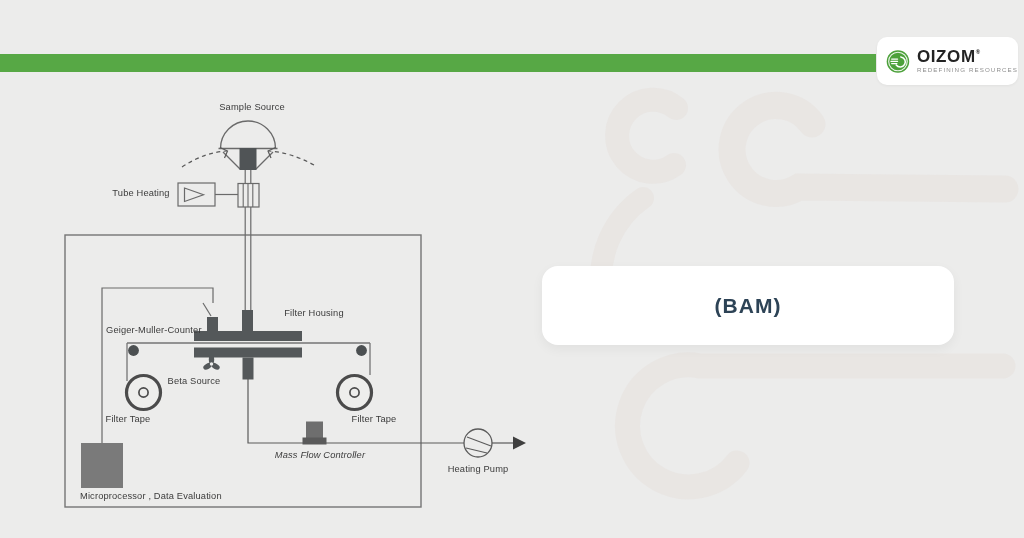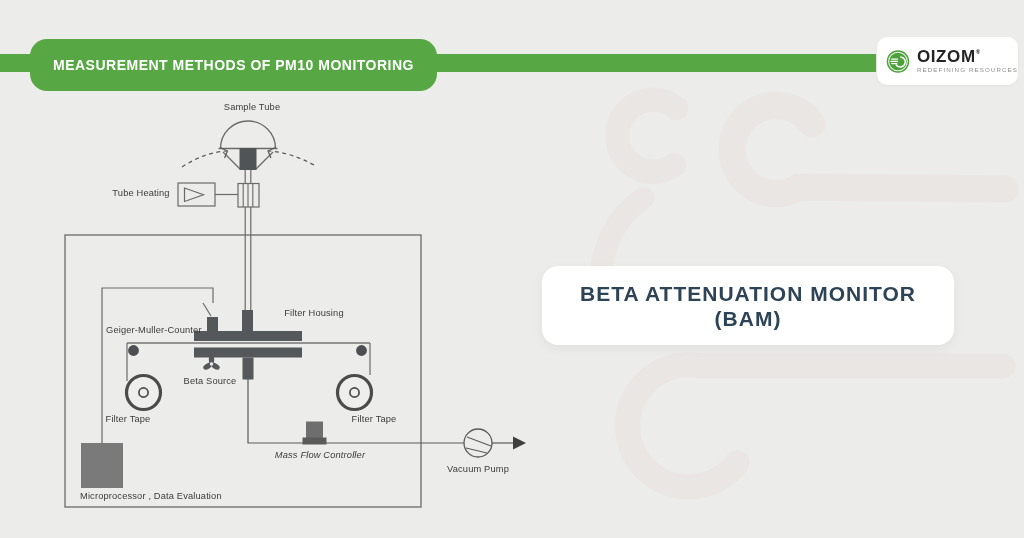--- a/index.html
+++ b/index.html
@@ -43,43 +43,39 @@
   <svg class="watermark" width="1024" height="538" viewBox="0 0 1024 538">
     <g fill="none" stroke="#e6e2df" stroke-opacity="0.62" stroke-linecap="round">
       <path d="M 674 165 A 36 36 0 1 1 676 108" stroke-width="24"></path>
       <path d="M 1005 189 L 799 187 A 44 44 0 1 1 812 124" stroke-width="27"></path>
       <path d="M 643 198 A 98 98 0 0 0 602 292" stroke-width="22"></path>
       <path d="M 1003 366 L 700 366 A 61 61 0 1 0 737 463" stroke-width="25"></path>
     </g>
   </svg>
 
   <div class="topbar"></div>
-  <div class="banner">
-    <span>MEASUREMENT METHODS OF PM10 MONITORING</span>
-  </div>
 
   <div class="logo-card">
     <svg width="33" height="33" viewBox="0 0 34 34">
       <circle cx="17" cy="17" r="16" fill="#4ca13a"></circle>
       <circle cx="17" cy="17" r="13.2" fill="none" stroke="#ffffff" stroke-width="1.6" stroke-opacity=".9"></circle>
       <path d="M 21 10.5 A 7.2 7.2 0 1 1 14.5 22" fill="none" stroke="#ffffff" stroke-width="2.2" stroke-linecap="round"></path>
       <g stroke="#ffffff" stroke-width="1.7" stroke-linecap="round">
         <line x1="8" y1="13.5" x2="16.5" y2="13.5"></line>
         <line x1="7" y1="16.8" x2="16.5" y2="16.8"></line>
         <line x1="8" y1="20" x2="15.5" y2="20"></line>
       </g>
     </svg>
     <div class="logo-text">
       <div class="brand-row"><span>OIZOM</span><sup>®</sup></div>
       <div class="tagline">REDEFINING RESOURCES</div>
     </div>
   </div>
 
   <div class="bam-card">
-    <div class="bam-line">BETA ATTENUATION MONITOR</div>
     <div class="bam-line">(BAM)</div>
   </div>
 
   <svg class="diagram" width="1024" height="538" viewBox="0 0 1024 538">
 
     <rect x="65" y="235" width="356" height="272" fill="none" stroke="#757575" stroke-width="1.4"></rect>
 
     <path d="M 102 443 L 102 288 L 213 288 L 213 303" fill="none" stroke="#6a6a6a" stroke-width="1.2"></path>
     <line x1="203" y1="303" x2="211" y2="316" stroke="#6a6a6a" stroke-width="1.2"></line>
 
@@ -159,24 +155,24 @@
       <circle cx="478" cy="443" r="14" fill="#ececeb" stroke="#5a5a5a" stroke-width="1.3"></circle>
       <line x1="467" y1="437" x2="491" y2="446" stroke="#5a5a5a" stroke-width="1.1"></line>
       <line x1="466" y1="448" x2="487" y2="453" stroke="#5a5a5a" stroke-width="1.1"></line>
     </g>
     <line x1="492" y1="443" x2="513" y2="443" stroke="#5a5a5a" stroke-width="1.2"></line>
     <polygon points="513,436.5 513,449.5 526,443" fill="#3f3f3f"></polygon>
 
     <rect x="81" y="443" width="42" height="45" fill="#7a7a7a"></rect>
   </svg>
 
-  <div class="dlabel centered" style="left:252px;top:102px;">Sample Tube</div>
+  <div class="dlabel centered" style="left:252px;top:102px;">Sample Source</div>
   <div class="dlabel centered" style="left:141px;top:188px;">Tube Heating</div>
   <div class="dlabel" style="left:106px;top:294px;margin-top:31px;">Geiger-Muller-Counter</div>
   <div class="dlabel centered" style="left:314px;top:308px;text-align:right;">Filter Housing</div>
-  <div class="dlabel centered" style="left:210px;top:376px;text-align:center;">Beta Source</div>
+  <div class="dlabel centered" style="left:194px;top:376px;text-align:center;">Beta Source</div>
   <div class="dlabel centered" style="left:128px;top:414px;">Filter Tape</div>
   <div class="dlabel centered" style="left:374px;top:414px;">Filter Tape</div>
   <div class="dlabel centered" style="left:320px;top:450px;font-style:italic;">Mass Flow Controller</div>
-  <div class="dlabel centered" style="left:478px;top:464px;">Vacuum Pump</div>
+  <div class="dlabel centered" style="left:478px;top:464px;">Heating Pump</div>
   <div class="dlabel" style="left:80px;top:491px;text-align:right;">Microprocessor , Data Evaluation</div>
 
 </div>
 
 </body></html>

